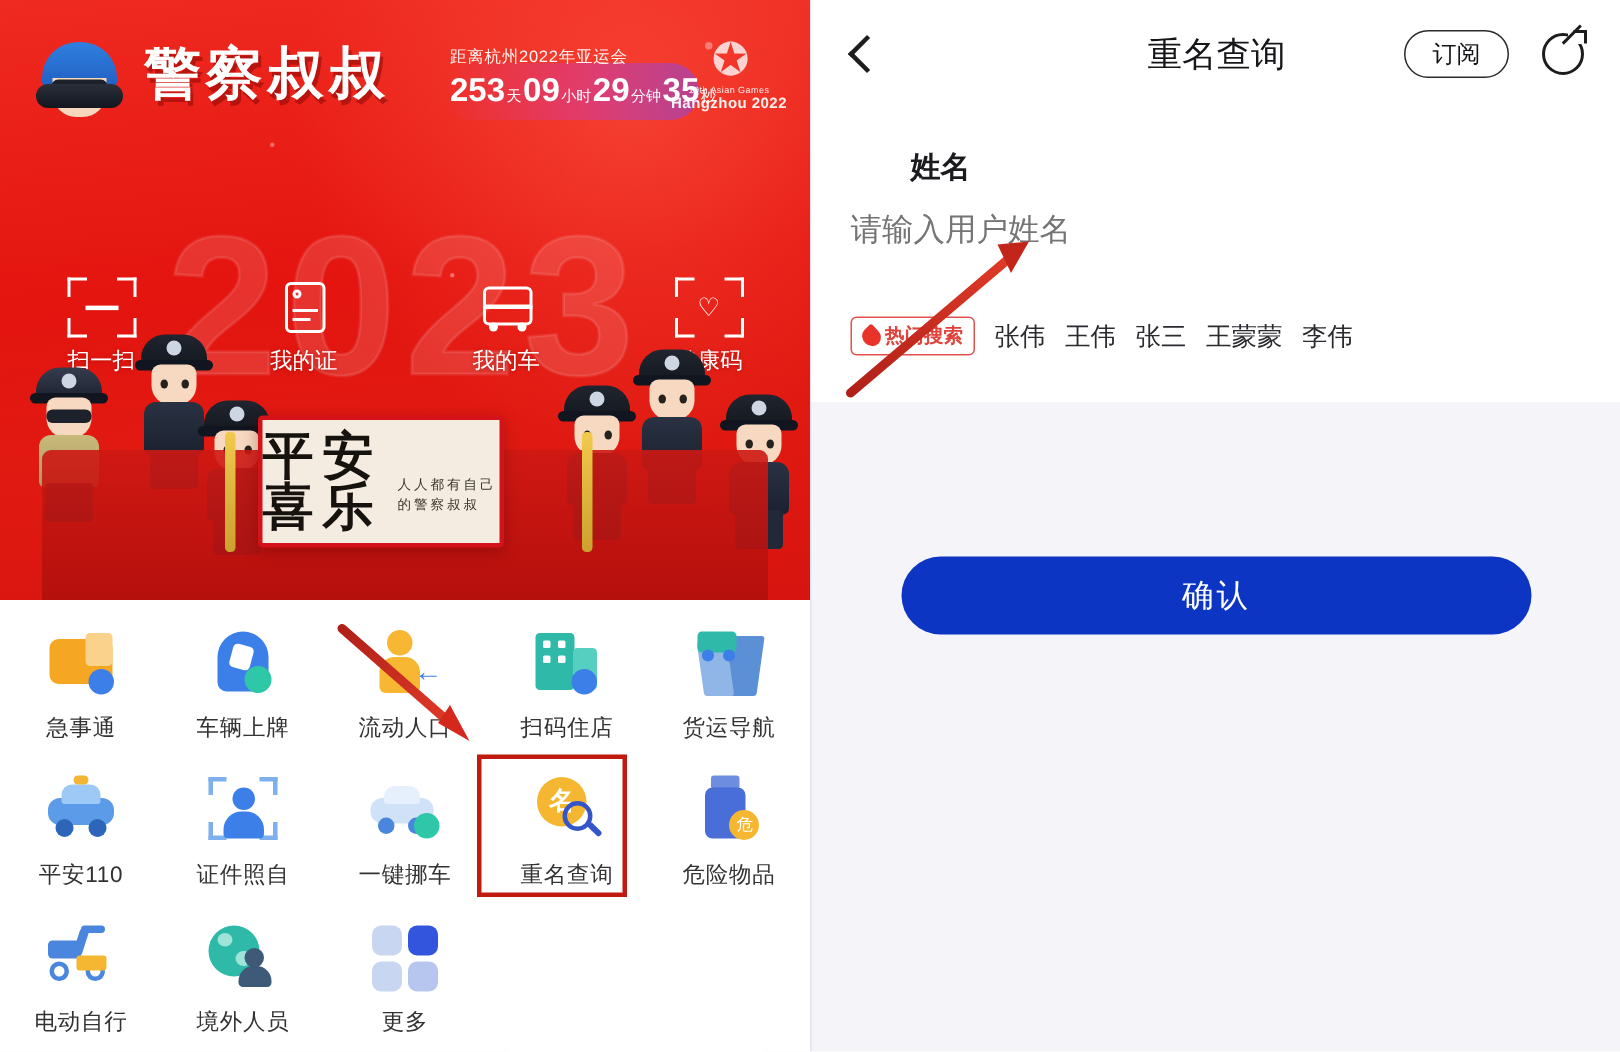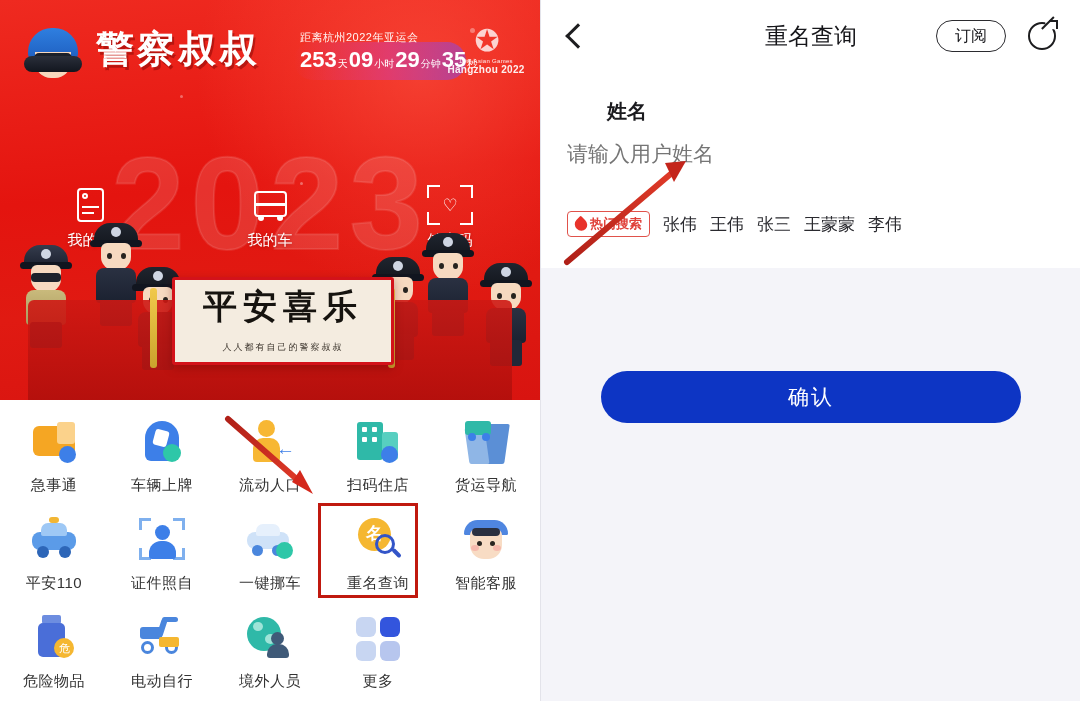--- a/index.html
+++ b/index.html
@@ -89,24 +89,24 @@
   .cop.dark .body { background:linear-gradient(#2a3142,#1b2130); }
   .cop.dark .hat { background:linear-gradient(#20252f,#14181f); }
   .cop.khaki .body { background:linear-gradient(#c9ba7c,#a99a5d); }
   .cop .shades { position:absolute; left:13px; top:28px; width:30px; height:9px; border-radius:4px; background:#1c212b; }
 
   .stage { position:absolute; left:28px; top:300px; width:484px; height:100px; border-radius:6px 6px 0 0;
      background:linear-gradient(180deg,#cf1813,#b10f0c); opacity:.9; }
   .stagepole { position:absolute; top:288px; width:7px; height:80px; border-radius:3px;
      background:linear-gradient(#f1c94b,#caa22d); }
 
-  .fubanner { position:absolute; left:172px; top:277px; width:222px; height:88px;
+  .fubanner { position:absolute; left:172px; top:277px; width:164px; height:88px;
      background:#f4ece0; border:3px solid #d3121a; border-radius:3px;
-     box-shadow:0 3px 10px rgba(90,0,0,.35); display:flex; flex-direction:column;
-     align-items:center; justify-content:center;text-align:right; }
+     box-shadow:0 3px 10px rgba(90,0,0,.35); display:flex; 
+     align-items:center; justify-content:center; }
   .fubanner .big { font-size:34px; font-weight:700; letter-spacing:6px; color:#16130f;
      font-family:"DejaVu Serif",serif; line-height:1; }
   .fubanner .sub { margin-top:18px; font-size:9px; letter-spacing:2px; color:#3a332b;
      font-family:"DejaVu Serif",serif; }
 
   
   .grid { position:absolute; left:0; top:402px; width:540px; height:299px; background:#fff;
      display:grid; grid-template-columns:repeat(5,1fr); grid-auto-rows:98px; padding-top:6px; }
   .app { display:flex; flex-direction:column; align-items:center; justify-content:flex-start;
      padding-top:10px; position:relative; }
@@ -190,20 +190,30 @@
           <div class="mark">✪</div>
           <div class="l1">19th Asian Games</div>
           <div class="l2">Hangzhou 2022</div>
         </div>
       </div>
 
 
       <div class="quick">
         <div class="qitem">
           <div class="qbox">
+            <span class="qcorner qc-tl"></span>
+              <span class="qcorner qc-tr"></span>
+            <span class="qcorner qc-bl"></span>
+              <span class="qcorner qc-br"></span>
+            <span class="qglyph" style="width:22px;height:2.5px;background:#fff;"></span>
+          </div>
+          <div class="qlabel">扫一扫</div>
+        </div>
+        <div class="qitem">
+          <div class="qbox">
             <span style="position:absolute;left:10px;top:3px;width:27px;height:34px;border:2.5px solid #fff;border-radius:4px;"></span>
             <span class="dot" style="left:15px;top:8px;width:6px;height:6px;border:2px solid #fff;"></span>
             <span style="position:absolute;left:15px;top:21px;width:17px;height:2px;background:#fff;"></span>
             <span style="position:absolute;left:15px;top:27px;width:12px;height:2px;background:#fff;"></span>
           </div>
           <div class="qlabel">我的证</div>
         </div>
         <div class="qitem">
           <div class="qbox">
             <span style="position:absolute;left:7px;top:6px;width:33px;height:26px;border:2.5px solid #fff;border-radius:4px;"></span>
@@ -387,32 +397,20 @@
       <div class="app">
         <div class="appicon">
           <span class="ci" style="left:5px;top:2px;width:33px;height:33px;background:#f5b731;"></span>
           <span style="position:absolute;left:13px;top:7px;font-size:17px;color:#fff;font-weight:700;line-height:21px;">名</span>
           <span class="ci" style="left:22px;top:18px;width:20px;height:20px;border:3px solid #3355c8;background:transparent;"></span>
           <span style="position:absolute;left:38px;top:35px;width:11px;height:4px;background:#3355c8;transform:rotate(45deg);border-radius:2px;"></span>
         </div>
         <div class="applabel">重名查询</div>
       </div>
 
-      <div class="app">
-        <div class="appicon">
-          <span class="sq" style="left:3px;top:4px;width:44px;height:15px;background:#4f86e0;border-radius:18px 18px 2px 2px;"></span>
-          <span class="sq" style="left:9px;top:13px;width:32px;height:30px;background:#f8dcc4;border-radius:6px 6px 14px 14px;"></span>
-          <span class="sq" style="left:11px;top:12px;width:28px;height:8px;background:#2a3040;border-radius:4px;"></span>
-          <span class="ci" style="left:16px;top:25px;width:5px;height:5px;background:#2a2520;"></span>
-          <span class="ci" style="left:29px;top:25px;width:5px;height:5px;background:#2a2520;"></span>
-          <span class="ci" style="left:10px;top:29px;width:8px;height:6px;background:#f6b9ac;"></span>
-          <span class="ci" style="left:32px;top:29px;width:8px;height:6px;background:#f6b9ac;"></span>
-        </div>
-        <div class="applabel">智能客服</div>
-      </div>
 
       <div class="app">
         <div class="appicon">
           <span class="sq" style="left:13px;top:1px;width:19px;height:9px;background:#6d8de0;border-radius:2px;"></span>
           <span class="sq" style="left:9px;top:9px;width:27px;height:34px;background:#4a6ed8;border-radius:5px;"></span>
           <span class="ci" style="left:25px;top:24px;width:20px;height:20px;background:#f5b731;"></span>
           <span style="position:absolute;left:30px;top:27px;font-size:11px;color:#fff;line-height:14px;">危</span>
         </div>
         <div class="applabel">危险物品</div>
       </div>

